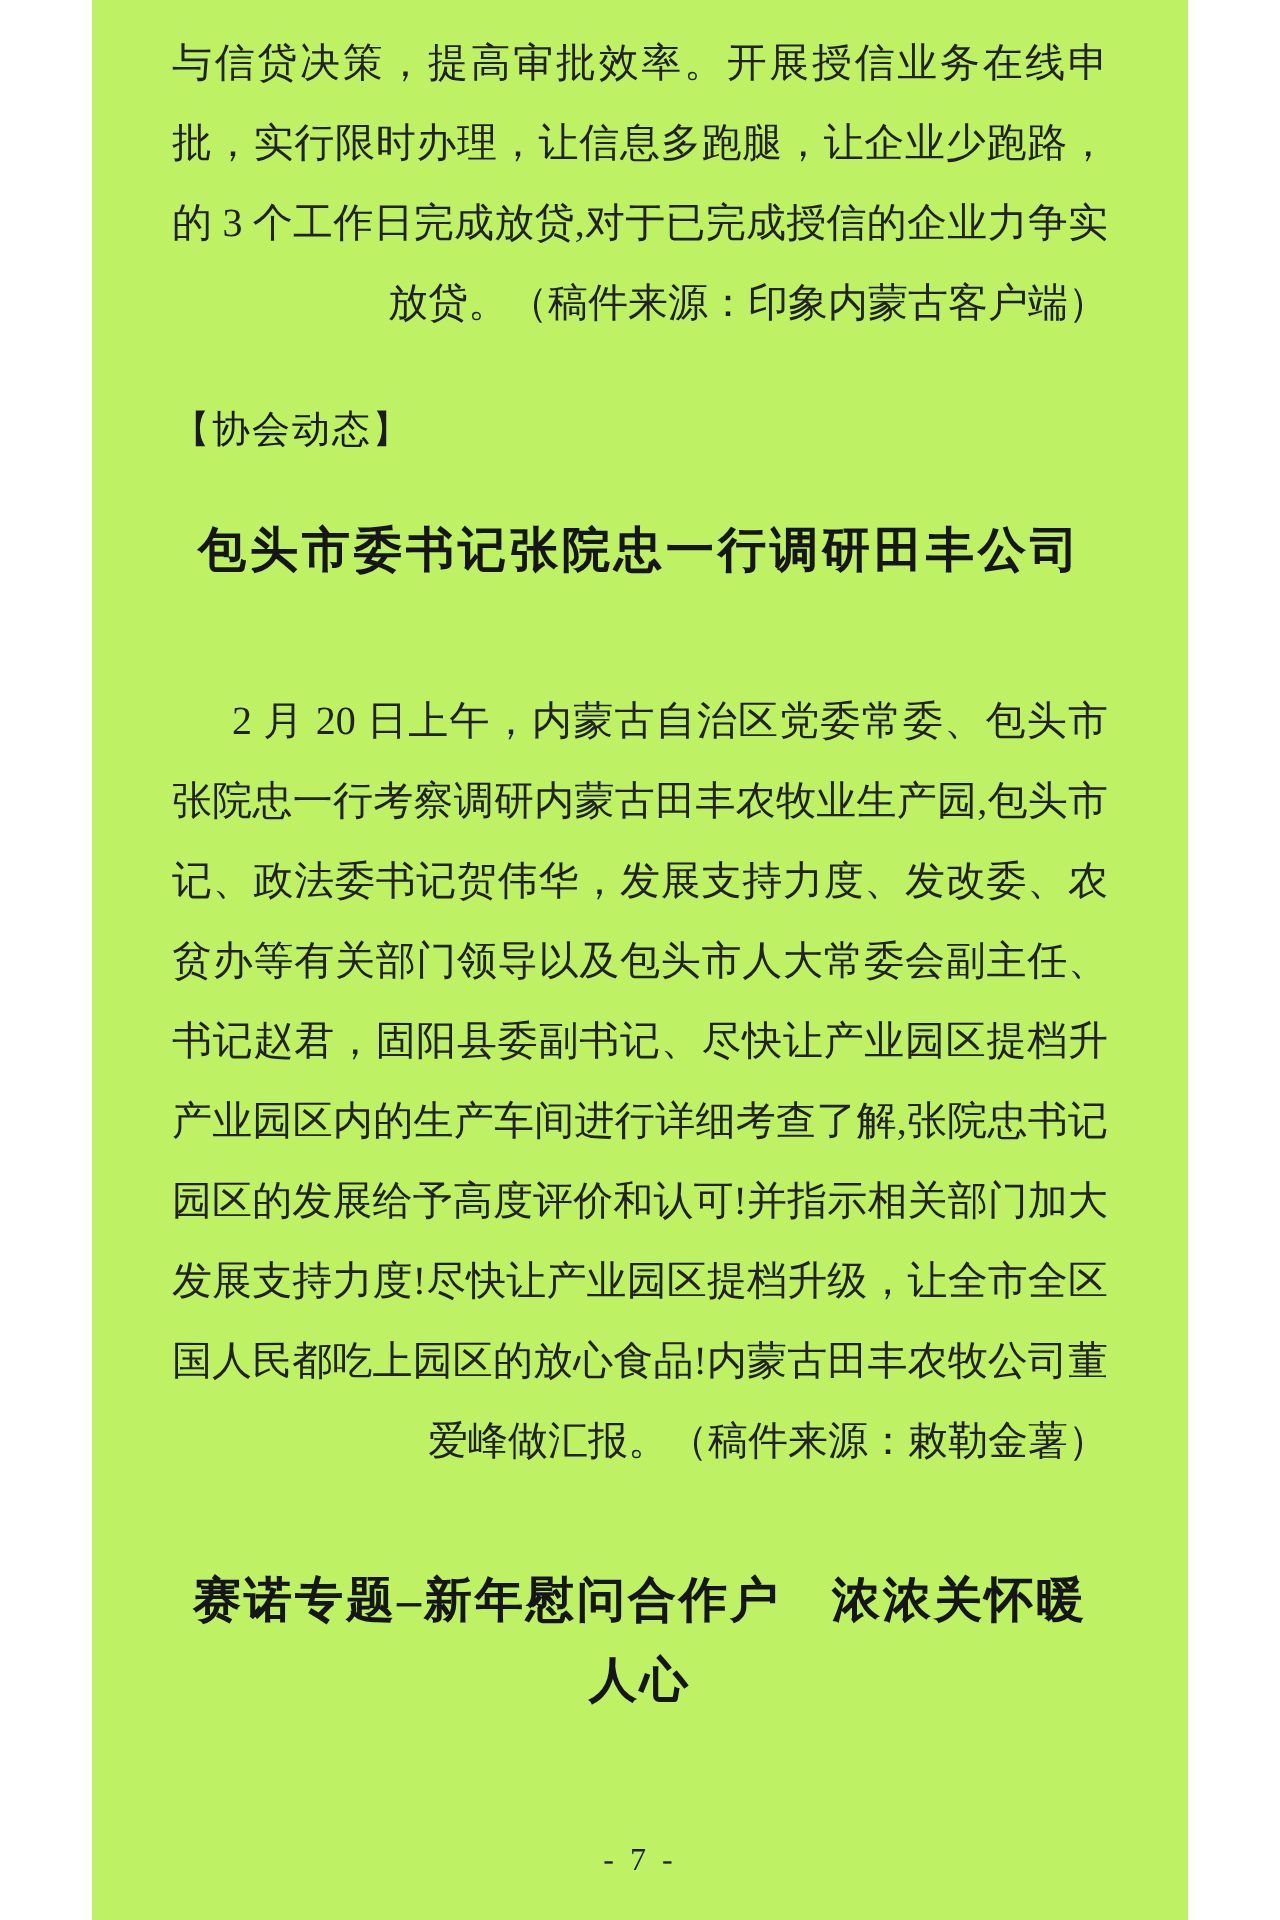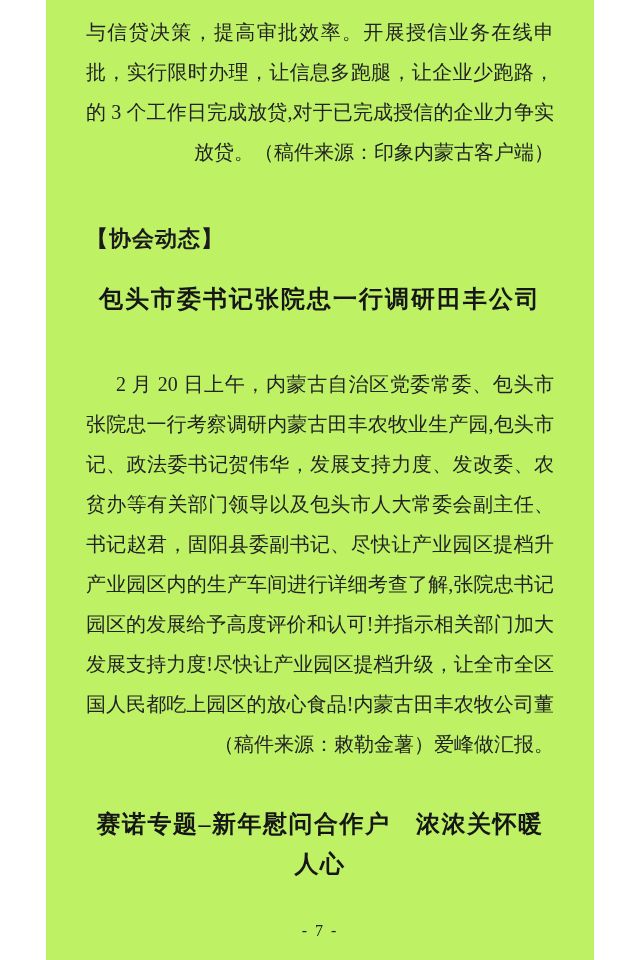--- a/index.html
+++ b/index.html
@@ -34,28 +34,27 @@
   .src-line {
     display: flex;
     justify-content: flex-end;
     align-items: baseline;
     font-size: 20px;
     line-height: 40px;
     height: 40px;
   }
   .p-intro { margin-top: 12px; }
   .section-label {
-    margin-top: 47px;
+    margin-top: 24px;
     height: 40px;
     line-height: 40px;
     font-family: "Liberation Sans", "DejaVu Sans", sans-serif;
-    font-size: 22px;
+    font-size: 19px;
     letter-spacing: 1px;
     color: #1b1b1d;
-    font-weight: bold;
   }
   .article-title {
     margin-top: 20px;
     height: 40px;
     line-height: 40px;
     text-align: center;
     font-size: 24px;
     font-weight: bold;
     letter-spacing: 2px;
     color: #161618;
@@ -98,22 +97,22 @@
     <div class="line indent-sm">2 月 20 日上午，内蒙古自治区党委常委、包头市委书记</div>
     <div class="line">张院忠一行考察调研内蒙古田丰农牧业生产园,包头市委副书</div>
     <div class="line">记、政法委书记贺伟华，发展支持力度、发改委、农牧局、扶</div>
     <div class="line">贫办等有关部门领导以及包头市人大常委会副主任、固阳县委</div>
     <div class="line">书记赵君，固阳县委副书记、尽快让产业园区提档升级，对</div>
     <div class="line">产业园区内的生产车间进行详细考查了解,张院忠书记对产业</div>
     <div class="line">园区的发展给予高度评价和认可!并指示相关部门加大对园区</div>
     <div class="line">发展支持力度!尽快让产业园区提档升级，让全市全区乃至全</div>
     <div class="line">国人民都吃上园区的放心食品!内蒙古田丰农牧公司董事长马</div>
     <div class="src-line">
+      <span>爱峰做汇报。</span>
       <span>（稿件来源：敕勒金薯）</span>
-      <span>爱峰做汇报。</span>
     </div>
   </div>
 
   <div class="article-title title-sainuo">赛诺专题–新年慰问合作户　浓浓关怀暖人心</div>
 
 
   <div class="page-footer">- 7 -</div>
 
 </div>
 

